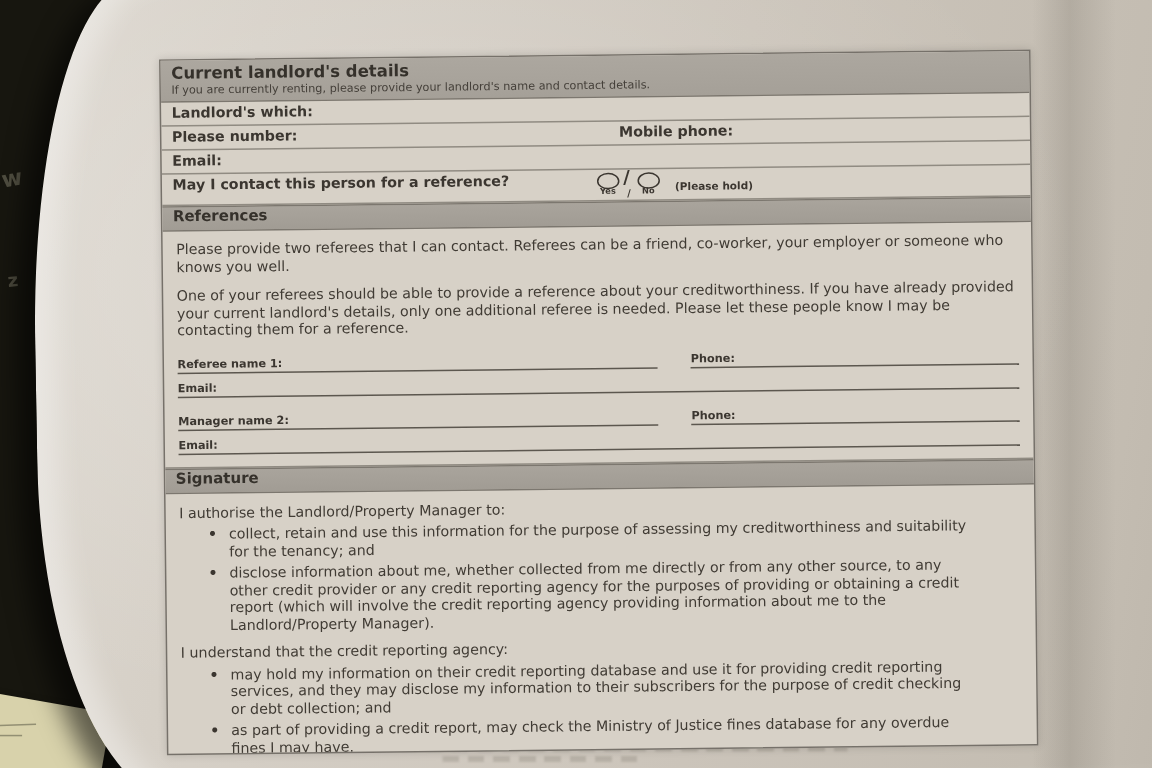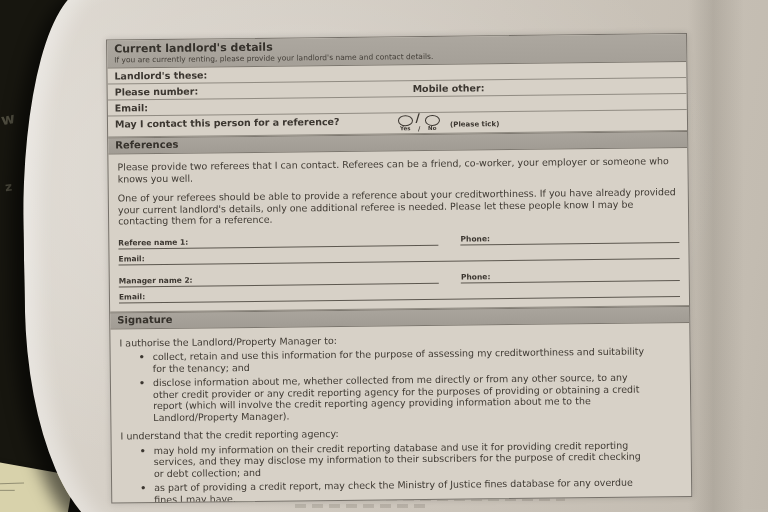--- a/index.html
+++ b/index.html
@@ -124,42 +124,42 @@
   <div class="bleed bleed2"></div>
 
   <div class="form">
 
     <div class="band">
       <div class="band-title">Current landlord's details</div>
       <div class="band-sub">If you are currently renting, please provide your landlord's name and contact details.</div>
     </div>
 
     <div class="frow">
-      <span class="lbl">Landlord's these:</span>
+      <span class="lbl">Landlord's which:</span>
     </div>
 
     <div class="frow">
       <span class="lbl">Please number:</span>
-      <span class="lbl2">Mobile other:</span>
+      <span class="lbl2">Mobile phone:</span>
     </div>
 
     <div class="frow">
       <span class="lbl">Email:</span>
     </div>
 
     <div class="frow row-contact">
       <span class="lbl">May I contact this person for a reference?</span>
       <span class="tickgroup">
         <span class="circ circ-yes"></span>
         <span class="bigslash">/</span>
         <span class="circ circ-no"></span>
         <span class="tick-lbl lbl-yes">Yes</span>
         <span class="smallslash">/</span>
         <span class="tick-lbl lbl-no">No</span>
-        <span class="tick-note">(Please tick)</span>
+        <span class="tick-note">(Please hold)</span>
       </span>
     </div>
 
     <div class="band-mid">References</div>
 
     <div class="sectionbody refblock">
       <div class="para">Please provide two referees that I can contact.  Referees can be a friend, co-worker, your employer or someone who knows you well.</div>
       <div class="para">One of your referees should be able to provide a reference about your creditworthiness.  If you have already provided your current landlord's details, only one additional referee is needed.  Please let these people know I may be contacting them for a reference.</div>
 
       <div class="refline">

